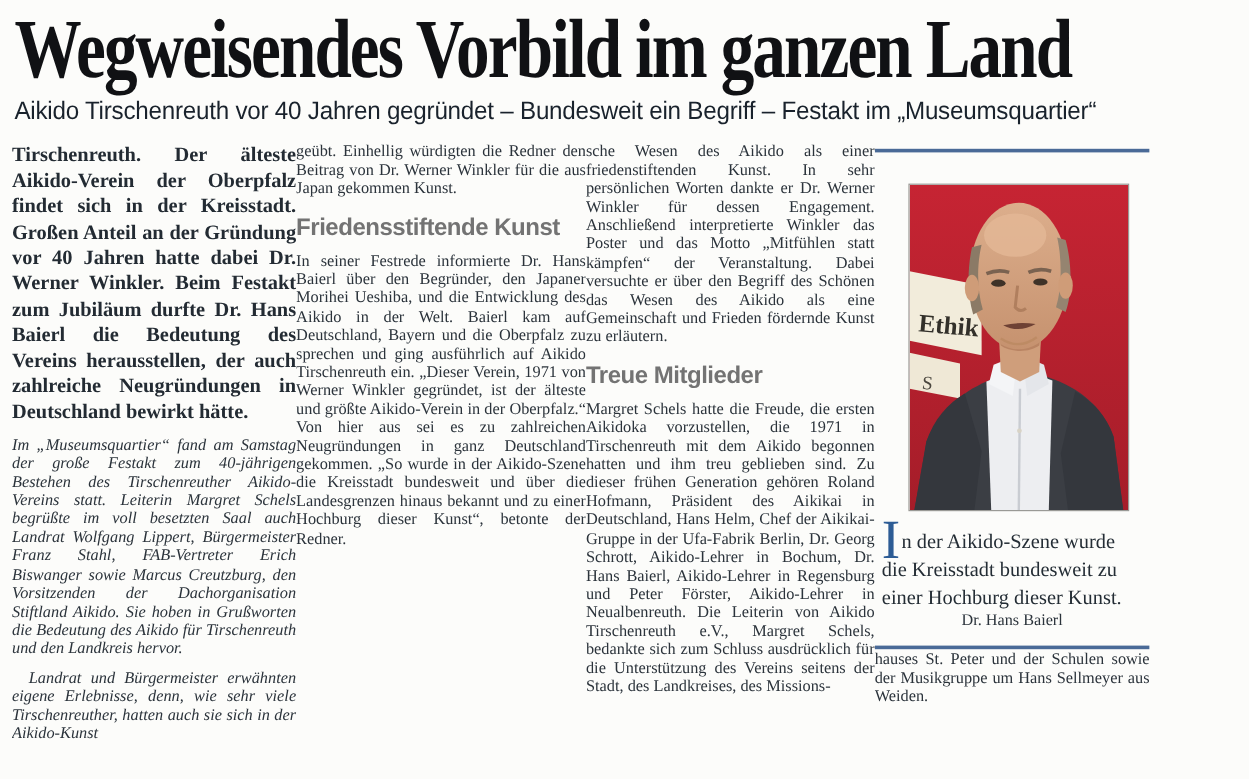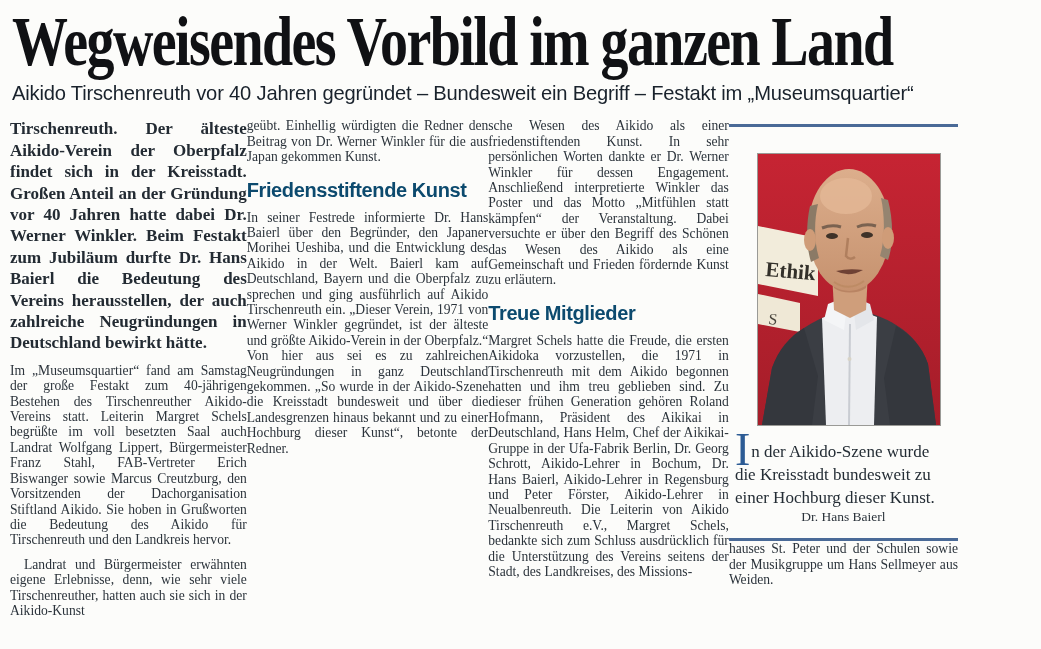--- a/index.html
+++ b/index.html
@@ -45,35 +45,35 @@
     height:516px;
     overflow:hidden;
   }
   .col{overflow:hidden;}
   .col1{width:248px;}
   .col2{width:253px;}
   .col3{width:252px;}
   .col4{width:240px;}
 
   .col p{margin:0;text-align:justify;font-size:13.6px;line-height:15.4px;color:#2b333b;}
-  .col p + p{margin-top:9px;}
+  .col p + p{margin-top:9px;font-style:italic;}
   .col .indent{text-indent:14px;}
   .lead{
     font-weight:bold;
     font-size:17px !important;
     line-height:21.4px !important;
     color:#232b33 !important;
   }
   .lead + p{margin-top:13px;}
   h2.kicker{
     font-family:"Liberation Sans", sans-serif;
     font-weight:bold;
     font-size:20px;
     letter-spacing:-0.4px;
-    color:#0c4a6e;
+    color:#737373;
     margin:14px 0 8px 0;
   }
   h2.kicker + p{margin-top:1px;}
 
   
   .rule{height:3px;background:#4a6a97;border:0;margin:6px 0 0 0;}
   .rule.bottom{margin-top:13px;}
   .photo-frame{
     width:182px;height:271px;
     margin:26px 0 0 28px;

